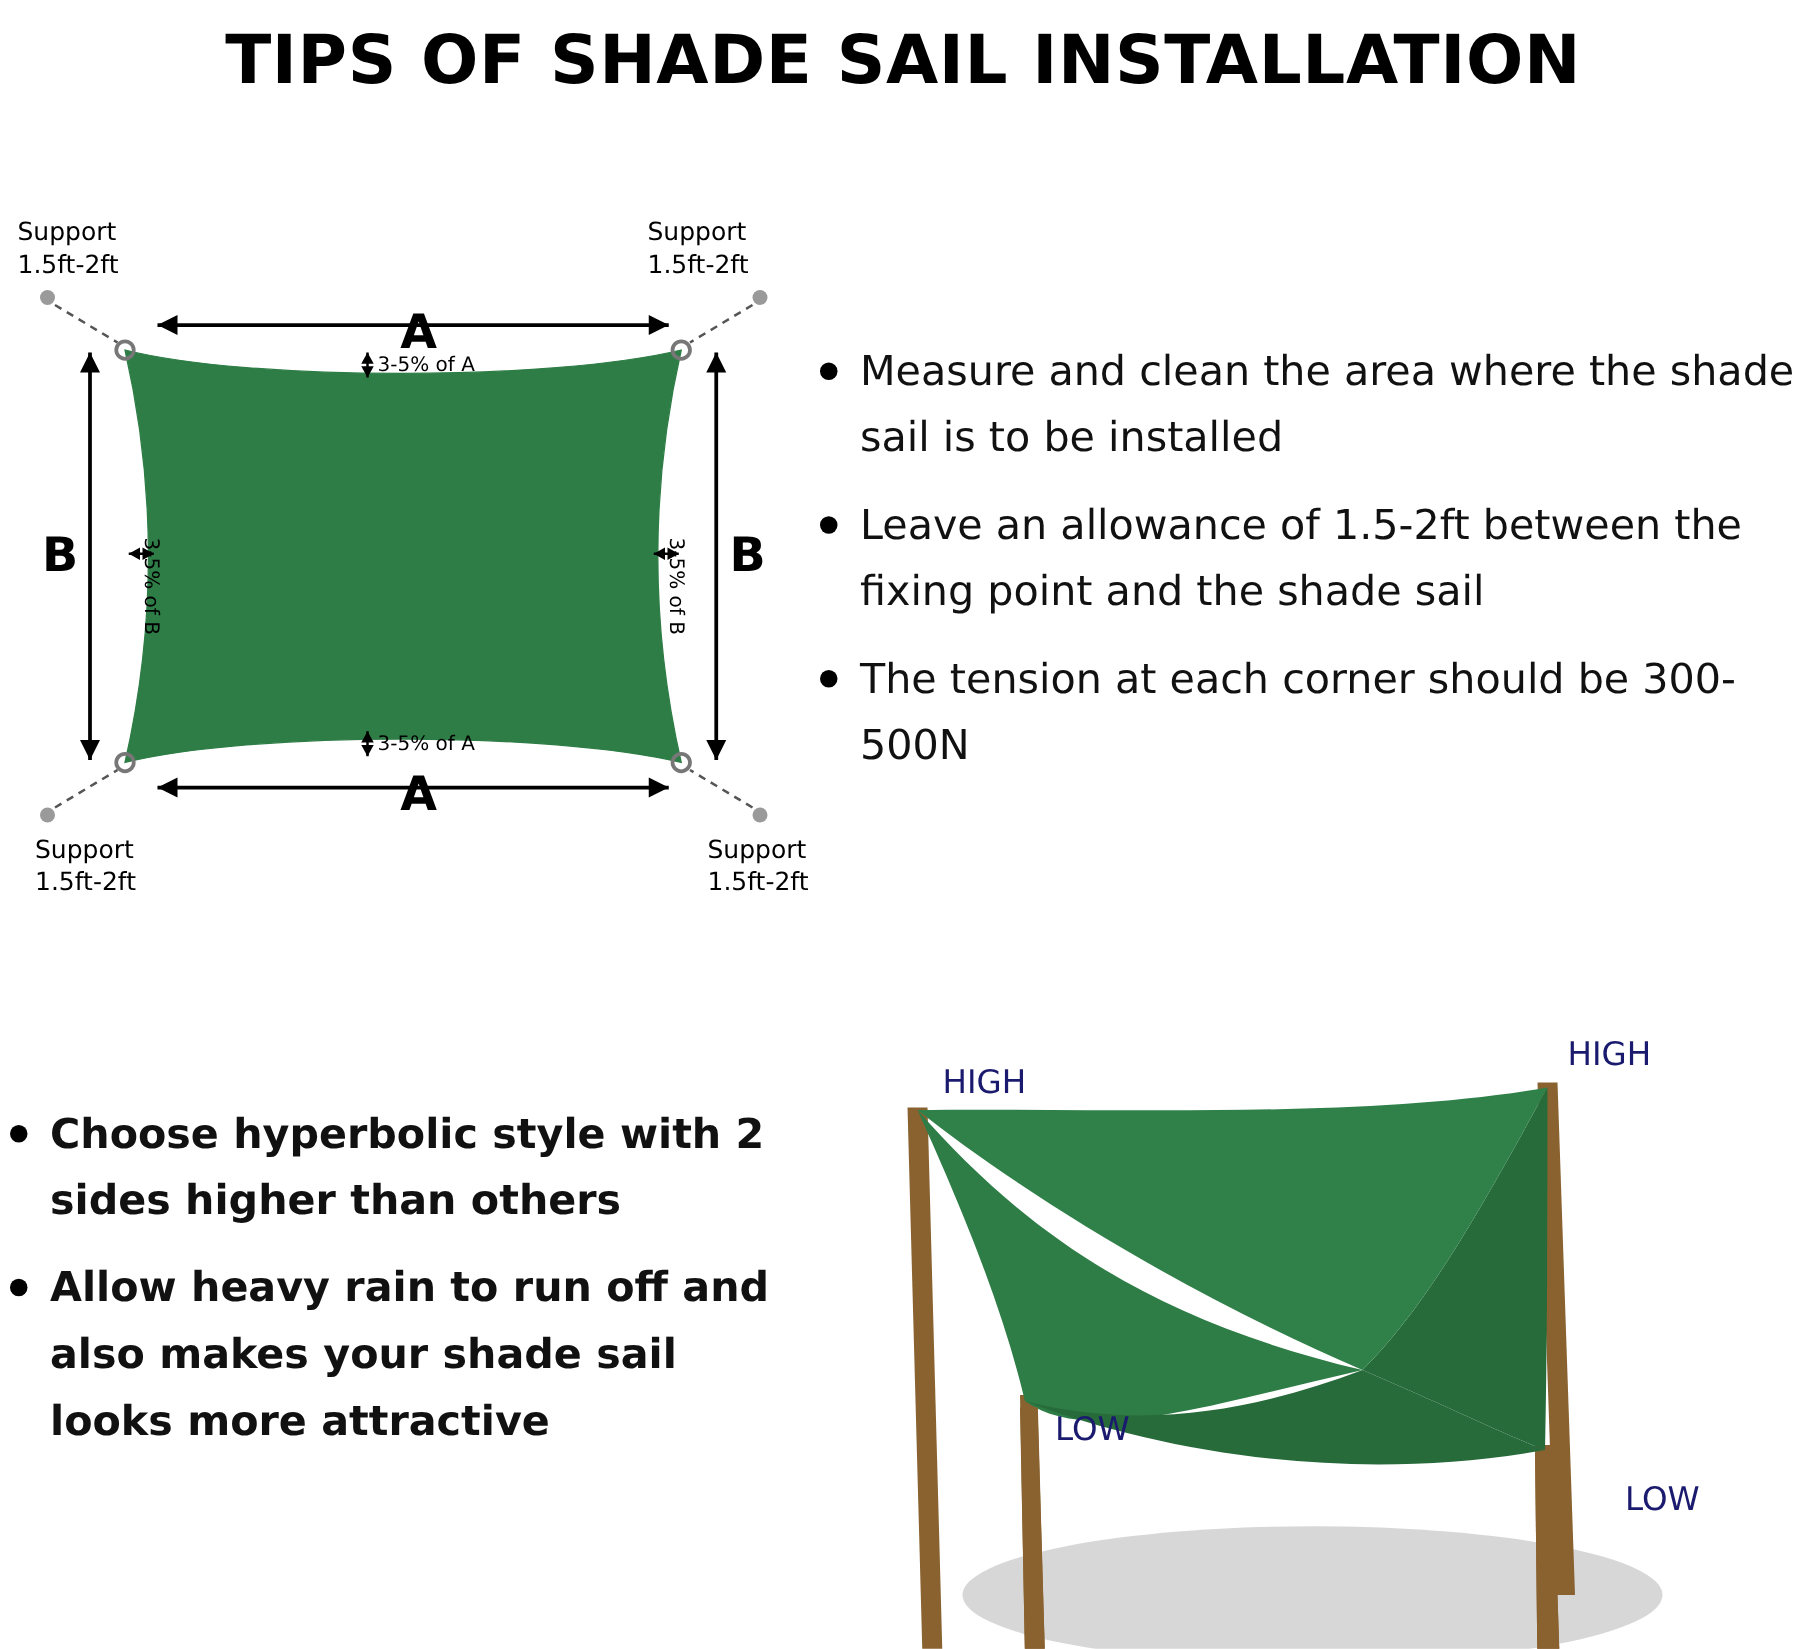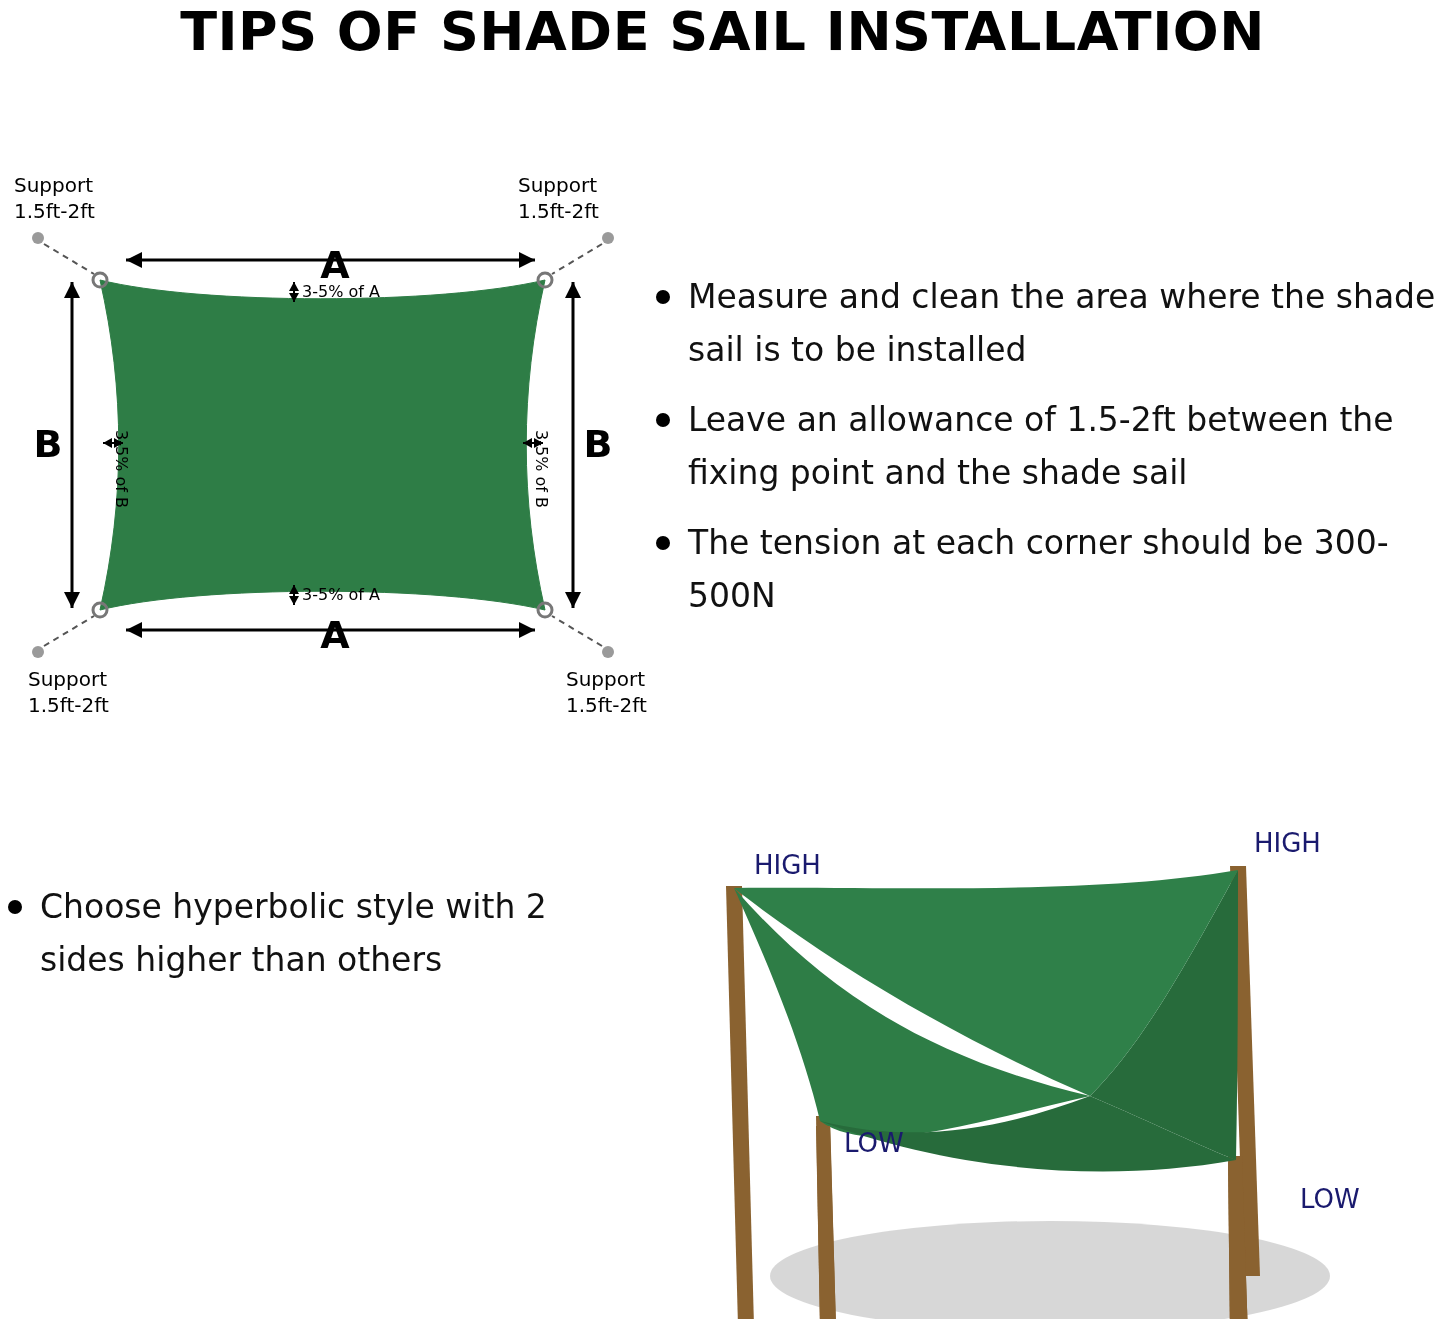--- a/index.html
+++ b/index.html
@@ -17,21 +17,21 @@
   }
 
   
   .title {
     text-align: center;
     font-family: "DejaVu Sans", sans-serif;
     font-weight: bold;
     font-size: 54px;
     letter-spacing: 0.5px;
     line-height: 1.05;
-    padding-top: 4px;
+    padding-top: 20px;
   }
 
   
   .top-section {
     position: absolute;
     left: 0;
     top: 130px;
     width: 1445px;
     height: 640px;
   }
@@ -82,20 +82,21 @@
     left: 0;
     top: 790px;
     width: 1445px;
     height: 529px;
   }
   .bullets-bottom {
     position: absolute;
     left: 0;
     top: 90px;
     width: 630px;
+    font-weight: bold;
   }
   .bullets-bottom li {
     font-size: 33px;
     line-height: 1.62;
   }
   .diagram-bottom {
     position: absolute;
     left: 620px;
     top: 0;
     width: 825px;
@@ -209,20 +210,21 @@
     <li>Measure and clean the area where the shade sail is to be installed</li>
     <li>Leave an allowance of 1.5-2ft between the fixing point and the shade sail</li>
     <li>The tension at each corner should be 300-500N</li>
   </ul>
 </div>
 
 <div class="bottom-section">
 
   <ul class="bullets bullets-bottom">
     <li>Choose hyperbolic style with 2 sides higher than others</li>
+    <li>Allow heavy rain to run off and also makes your shade sail looks more attractive</li>
   </ul>
 
   <div class="diagram-bottom">
     <svg width="825" height="529" viewBox="0 0 825 529">
 
       <ellipse cx="430" cy="450" rx="280" ry="55" fill="#c9c9c9" opacity="0.75"></ellipse>
 
       <polygon points="106,60 122,60 134,500 118,500" fill="#8a6230"></polygon>
       <polygon points="610,40 626,40 640,450 624,450" fill="#8a6230"></polygon>
       <polygon points="196,290 210,290 216,500 200,500" fill="#8a6230"></polygon>

